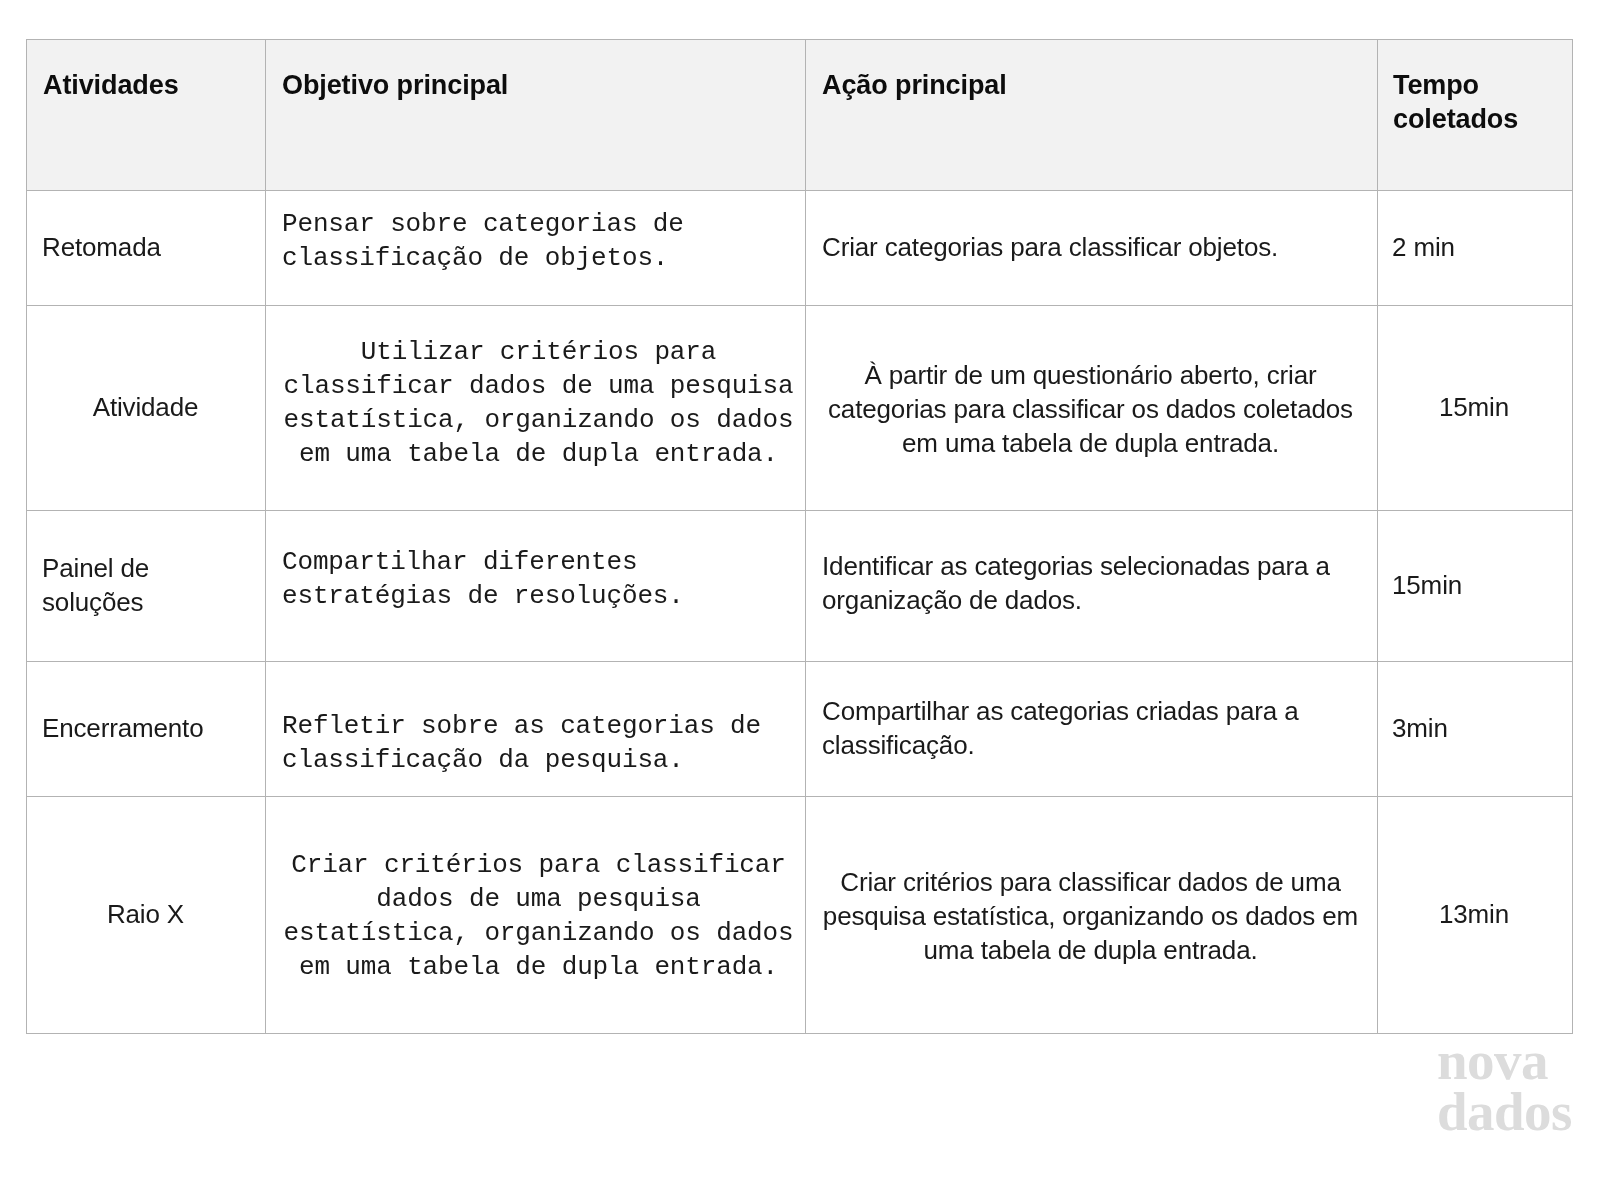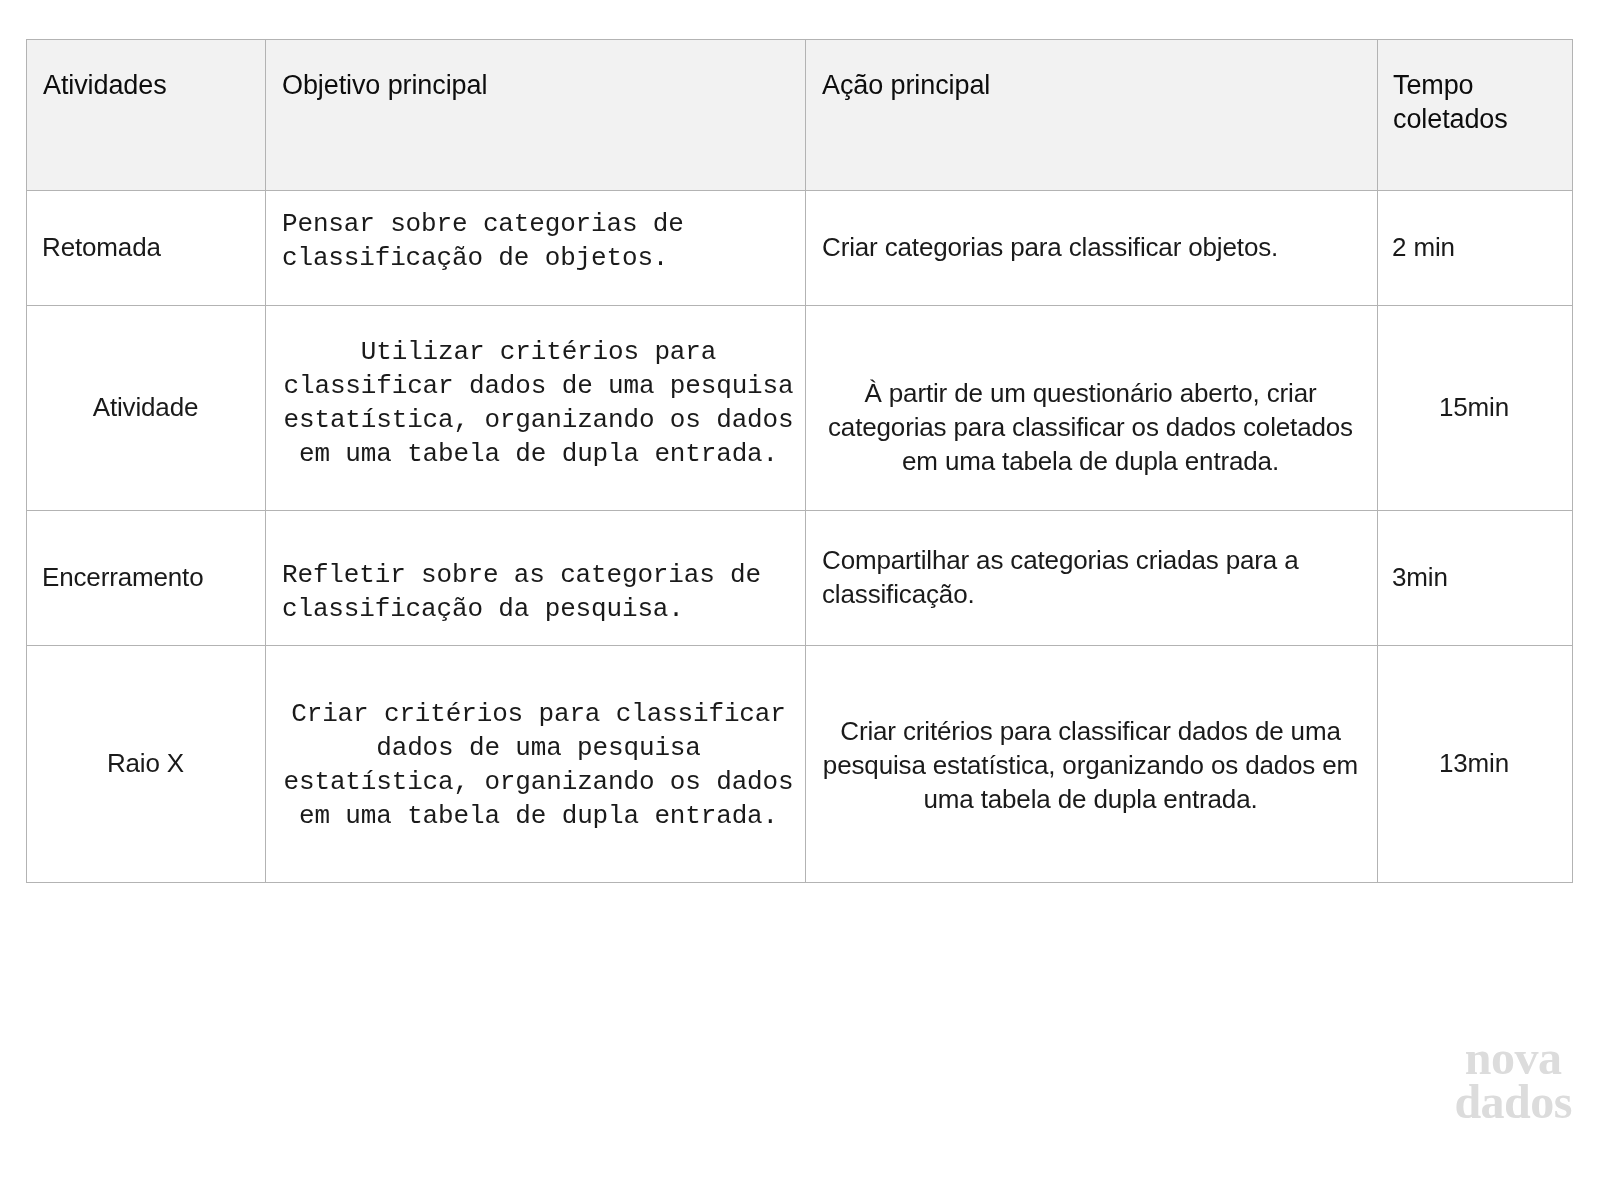--- a/index.html
+++ b/index.html
@@ -45,21 +45,21 @@
 
   
   thead tr.header-row th {
     background: #f2f2f2;
     height: 150px;
     vertical-align: top;
   }
   thead .th-inner {
     padding: 28px 16px 0 16px;
     font-size: 27px;
-    font-weight: normal;
+    font-weight: bold;
     line-height: 1.26;
     letter-spacing: -0.1px;
     color: #0d0d0d;
   }
   thead th.th-tempo .th-inner {
     padding-left: 15px;
     padding-right: 8px;
   }
 
   
@@ -80,37 +80,37 @@
   
   tr.row-retomada   td { height: 114px; }
   tr.row-atividade  td { height: 204px; text-align: center; }
   tr.row-painel     td { height: 150px; }
   tr.row-encerramento td { height: 134px; }
   tr.row-raiox      td { height: 236px; text-align: center; }
 
   
   tr.row-retomada  td.col-objetivo .cell-inner { position: relative; top: -6px; }
   tr.row-atividade td.col-objetivo .cell-inner { position: relative; top: -4px; }
-  tr.row-atividade td.col-acao     .cell-inner { position: relative; top: 20px; }
+  tr.row-atividade td.col-acao     .cell-inner { position: relative; top: 2px; }
   tr.row-painel    td.col-objetivo .cell-inner { position: relative; top: -6px; }
   tr.row-painel    td.col-acao     .cell-inner { position: relative; top: -2px; }
   tr.row-encerramento td.col-objetivo .cell-inner { position: relative; top: -1px; margin-top: 31px; }
   tr.row-raiox     td.col-objetivo .cell-inner { position: relative; top: 2px; }
   tr.row-raiox     td.col-acao     .cell-inner { position: relative; top: 2px; }
 
   
   #brand-logo {
     position: absolute;
     right: 28px;
     top: 1036px;
-    text-align: center;
+    text-align: left;
     color: #dcdcdc;
     font-family: "Liberation Serif", "DejaVu Serif", serif;
     font-weight: bold;
-    font-size: 48px;
+    font-size: 55px;
     line-height: 0.92;
     letter-spacing: -0.5px;
     user-select: none;
   }
   #brand-logo .logo-line { display: block; }
 </style>
 </head>
 <body>
 
 <div id="lesson-table-wrap">
@@ -162,20 +162,34 @@
           <div class="cell-inner">Utilizar critérios para classificar dados de uma pesquisa estatística, organizando os dados em uma tabela de dupla entrada.</div>
         </td>
         <td class="col-acao">
           <div class="cell-inner">À partir de um questionário aberto, criar categorias para classificar os dados coletados em uma tabela de dupla entrada.</div>
         </td>
         <td class="col-tempo">
           <div class="cell-inner">15min</div>
         </td>
       </tr>
 
+      <tr class="row-painel">
+        <td class="col-atividades">
+          <div class="cell-inner">Painel de soluções</div>
+        </td>
+        <td class="col-objetivo">
+          <div class="cell-inner">Compartilhar diferentes estratégias de resoluções.</div>
+        </td>
+        <td class="col-acao">
+          <div class="cell-inner">Identificar as categorias selecionadas para a organização de dados.</div>
+        </td>
+        <td class="col-tempo">
+          <div class="cell-inner">15min</div>
+        </td>
+      </tr>
 
       <tr class="row-encerramento">
         <td class="col-atividades">
           <div class="cell-inner">Encerramento</div>
         </td>
         <td class="col-objetivo">
           <div class="cell-inner">Refletir sobre as categorias de classificação da pesquisa.</div>
         </td>
         <td class="col-acao">
           <div class="cell-inner">Compartilhar as categorias criadas para a classificação.</div>

